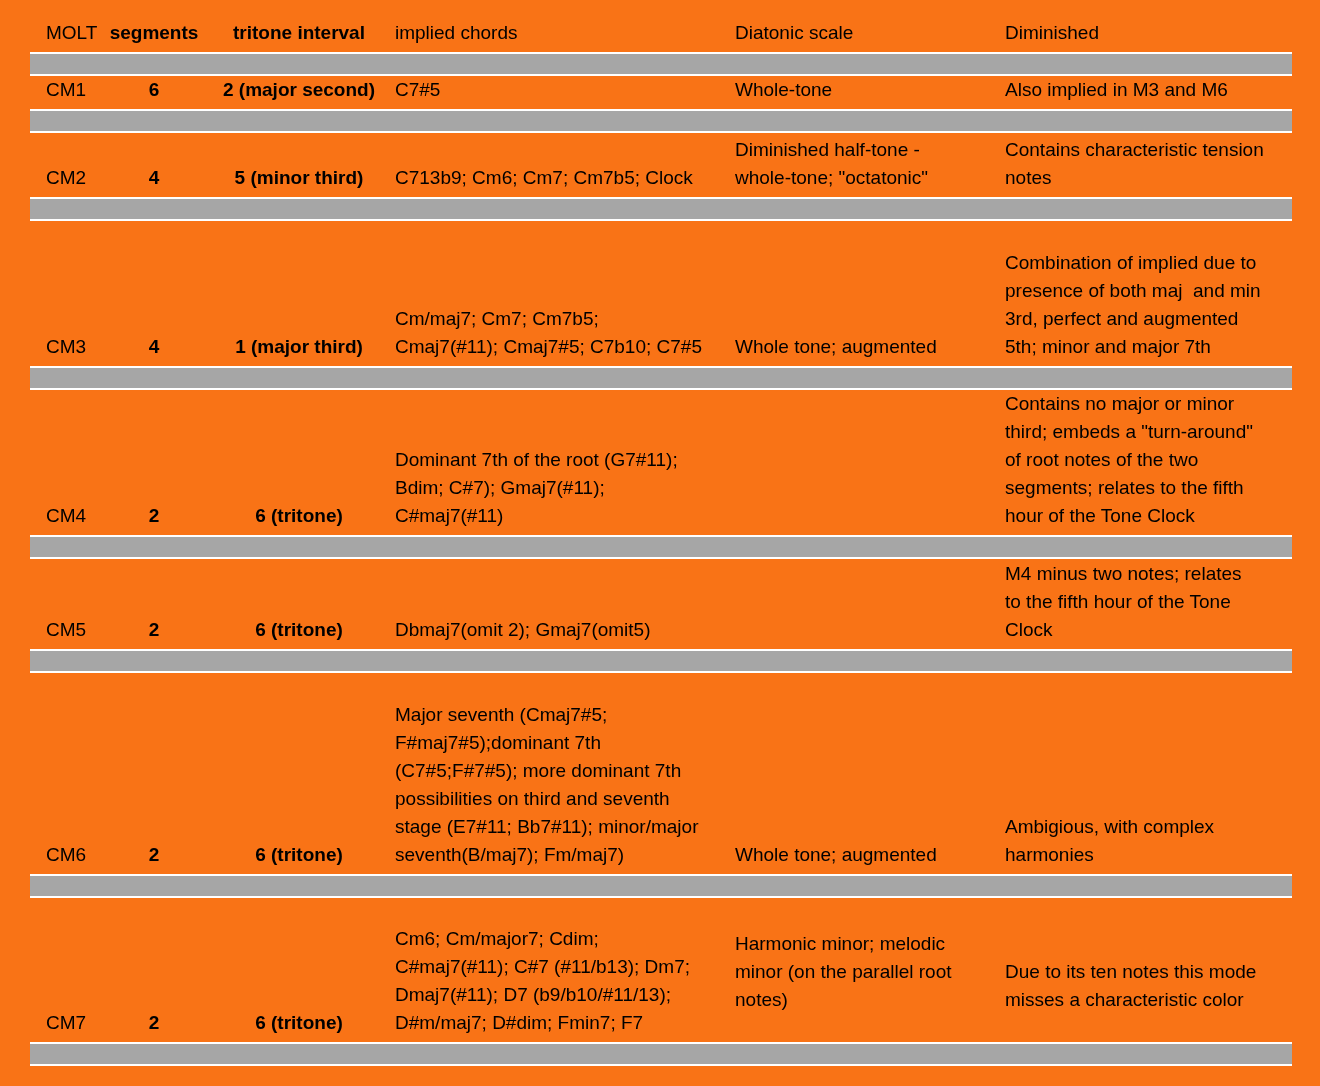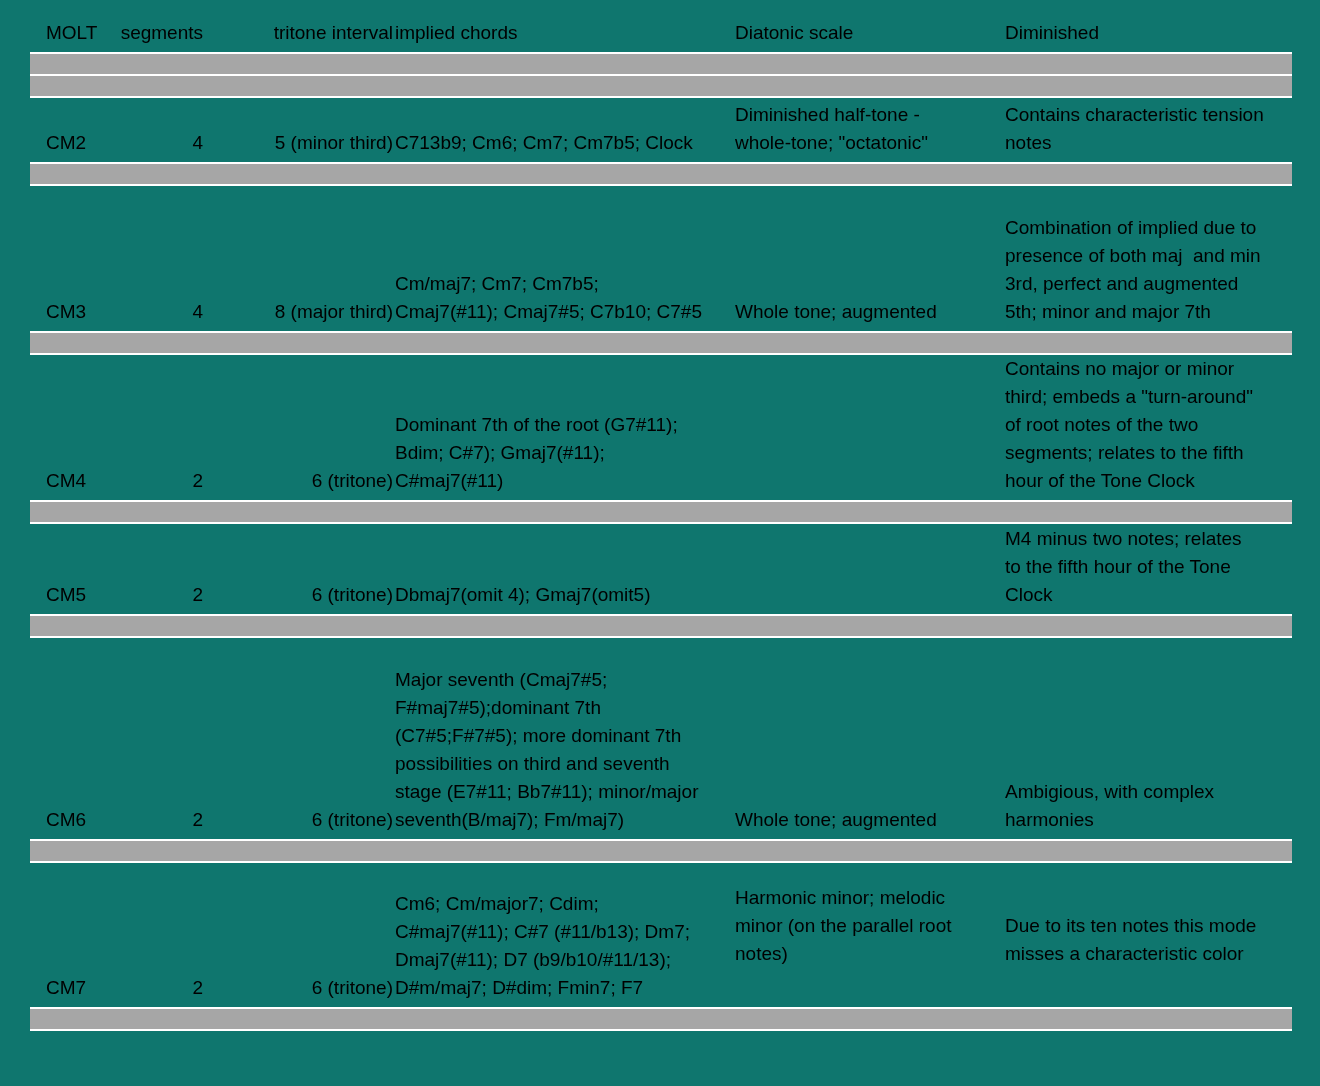--- a/index.html
+++ b/index.html
@@ -4,21 +4,21 @@
 <style>
   html, body {
     margin: 0;
     padding: 0;
     background: #ffffff;
   }
   .page {
     position: relative;
     width: 1320px;
     height: 1086px;
-    background: #0f766e;
+    background: #f97316;
     overflow: hidden;
   }
   table.molt {
     margin: 14px 0 0 30px;
     width: 1262px;
     border-collapse: collapse;
     table-layout: fixed;
     font-family: "Liberation Sans", sans-serif;
     font-size: 19px;
     line-height: 28px;
@@ -27,37 +27,37 @@
   th, td {
     vertical-align: bottom;
     padding: 0 2px 5px 0;
     font-weight: normal;
     text-align: left;
     white-space: pre;
     overflow: visible;
   }
   tr.header-row { height: 39px; }
   th.c-molt, td.c-molt { padding-left: 16px; }
-  .c-seg, .c-steer { text-align: right; }
+  .c-seg, .c-steer { text-align: center; font-weight: bold; }
   tr.sep td {
     height: 20px;
     background: #a6a6a6;
     border-top: 2px solid #ffffff;
     border-bottom: 2px solid #ffffff;
     padding: 0;
   }
   tr.row-cm1 { height: 25px; }
   tr.row-cm2 { height: 66px; }
   tr.row-cm3 { height: 147px; }
   tr.row-cm4 { height: 143px; }
   tr.row-cm5 { height: 92px; }
   tr.row-cm6 { height: 203px; }
   tr.row-cm7 { height: 146px; }
   
-  tr.row-cm7 td.c-scale, tr.row-cm7 td.c-char { padding-bottom: 39px; }
+  tr.row-cm7 td.c-scale, tr.row-cm7 td.c-char { padding-bottom: 28px; }
 </style>
 </head>
 <body>
 
 <div class="page">
   <table class="molt">
     <colgroup>
       <col style="width:75px">
       <col style="width:100px">
       <col style="width:190px">
@@ -72,20 +72,28 @@
         <th class="c-steer">tritone interval</th>
         <th class="c-chords">implied chords</th>
         <th class="c-scale">Diatonic scale</th>
         <th class="c-char">Diminished</th>
       </tr>
       <tr class="sep">
           <td colspan="6"></td>
         </tr>
     </thead>
     <tbody>
+      <tr class="row row-cm1">
+        <td class="c-molt">CM1</td>
+        <td class="c-seg">6</td>
+        <td class="c-steer">2 (major second)</td>
+        <td class="c-chords">C7#5</td>
+        <td class="c-scale">Whole-tone</td>
+        <td class="c-char">Also implied in M3 and M6</td>
+      </tr>
       <tr class="sep">
           <td colspan="6"></td>
         </tr>
 
       <tr class="row row-cm2">
         <td class="c-molt">CM2</td>
         <td class="c-seg">4</td>
         <td class="c-steer">5 (minor third)</td>
         <td class="c-chords">C713b9; Cm6; Cm7; Cm7b5; Clock</td>
         <td class="c-scale">Diminished half-tone -
@@ -93,21 +101,21 @@
         <td class="c-char">Contains characteristic tension
 notes</td>
       </tr>
       <tr class="sep">
           <td colspan="6"></td>
         </tr>
 
       <tr class="row row-cm3">
         <td class="c-molt">CM3</td>
         <td class="c-seg">4</td>
-        <td class="c-steer">8 (major third)</td>
+        <td class="c-steer">1 (major third)</td>
         <td class="c-chords">Cm/maj7; Cm7; Cm7b5;
 Cmaj7(#11); Cmaj7#5; C7b10; C7#5</td>
         <td class="c-scale">Whole tone; augmented</td>
         <td class="c-char">Combination of implied due to
 presence of both maj  and min
 3rd, perfect and augmented
 5th; minor and major 7th</td>
       </tr>
       <tr class="sep">
           <td colspan="6"></td>
@@ -128,21 +136,21 @@
 hour of the Tone Clock</td>
       </tr>
       <tr class="sep">
           <td colspan="6"></td>
         </tr>
 
       <tr class="row row-cm5">
         <td class="c-molt">CM5</td>
         <td class="c-seg">2</td>
         <td class="c-steer">6 (tritone)</td>
-        <td class="c-chords">Dbmaj7(omit 4); Gmaj7(omit5)</td>
+        <td class="c-chords">Dbmaj7(omit 2); Gmaj7(omit5)</td>
         <td class="c-scale"></td>
         <td class="c-char">M4 minus two notes; relates
 to the fifth hour of the Tone
 Clock</td>
       </tr>
       <tr class="sep">
           <td colspan="6"></td>
         </tr>
 
       <tr class="row row-cm6">

